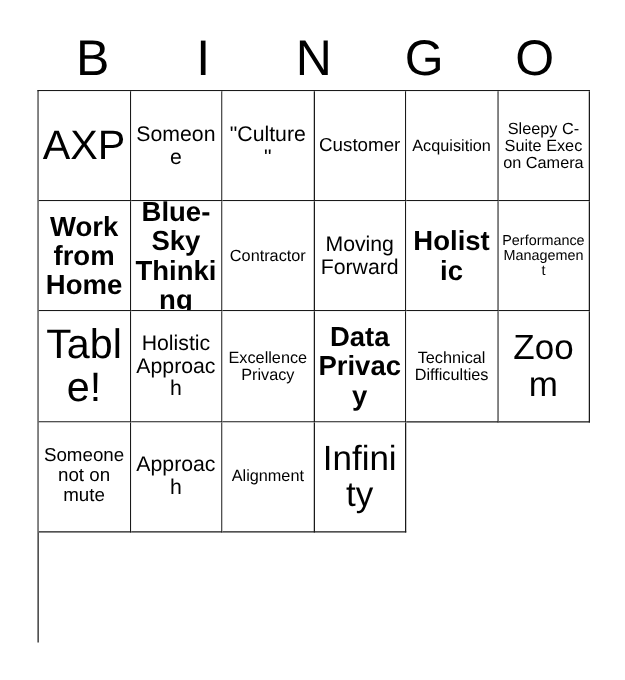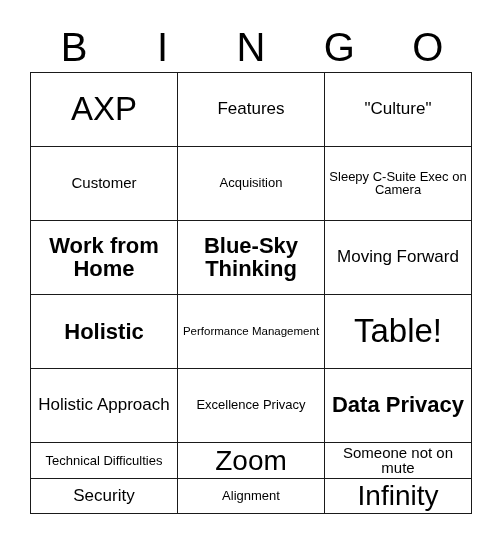--- a/index.html
+++ b/index.html
@@ -49,21 +49,21 @@
   #bingo-grid {
     position: absolute;
     left: 30px;
     top: 72px;
     width: 442px;
     height: 442px;
     box-sizing: border-box;
     border-top: 1px solid #1a1a1a;
     border-left: 1px solid #1a1a1a;
     display: grid;
-    grid-template-columns: repeat(3, 1fr);
+    grid-template-columns: repeat(6, 1fr);
     grid-template-rows: repeat(5, 1fr);
     background: #ffffff;
   }
 
   .bingo-cell {
     box-sizing: border-box;
     border-right: 1px solid #1a1a1a;
     border-bottom: 1px solid #1a1a1a;
     display: flex;
     align-items: center;
@@ -104,40 +104,43 @@
     <div class="header-letter">G</div>
     <div class="header-letter">O</div>
   </div>
 
   <div id="bingo-grid">
 
     <div class="bingo-cell fs-xxl">
         <span class="cell-text">AXP</span>
       </div>
     <div class="bingo-cell fs-md">
-        <span class="cell-text">Features</span>
+        <span class="cell-text">Someone</span>
       </div>
     <div class="bingo-cell fs-md">
         <span class="cell-text">"Culture"</span>
       </div>
     <div class="bingo-cell fs-sm">
         <span class="cell-text">Customer</span>
       </div>
     <div class="bingo-cell fs-xs">
         <span class="cell-text">Acquisition</span>
       </div>
 
     <div class="bingo-cell fs-xs">
         <span class="cell-text">Sleepy C-Suite Exec on Camera</span>
       </div>
     <div class="bingo-cell fs-lg">
         <span class="cell-text">Work from Home</span>
       </div>
     <div class="bingo-cell fs-lg">
         <span class="cell-text">Blue-Sky Thinking</span>
+      </div>
+    <div class="bingo-cell fs-xs">
+        <span class="cell-text">Contractor</span>
       </div>
     <div class="bingo-cell fs-md">
         <span class="cell-text">Moving Forward</span>
       </div>
 
     <div class="bingo-cell fs-lg">
         <span class="cell-text">Holistic</span>
       </div>
     <div class="bingo-cell fs-xxs">
         <span class="cell-text">Performance Management</span>
@@ -159,21 +162,21 @@
         <span class="cell-text">Technical Difficulties</span>
       </div>
     <div class="bingo-cell fs-xl">
         <span class="cell-text">Zoom</span>
       </div>
 
     <div class="bingo-cell fs-sm">
         <span class="cell-text">Someone not on mute</span>
       </div>
     <div class="bingo-cell fs-md">
-        <span class="cell-text">Security</span>
+        <span class="cell-text">Approach</span>
       </div>
     <div class="bingo-cell fs-xs">
         <span class="cell-text">Alignment</span>
       </div>
     <div class="bingo-cell fs-xl">
         <span class="cell-text">Infinity</span>
       </div>
   </div>
 
 </div>

